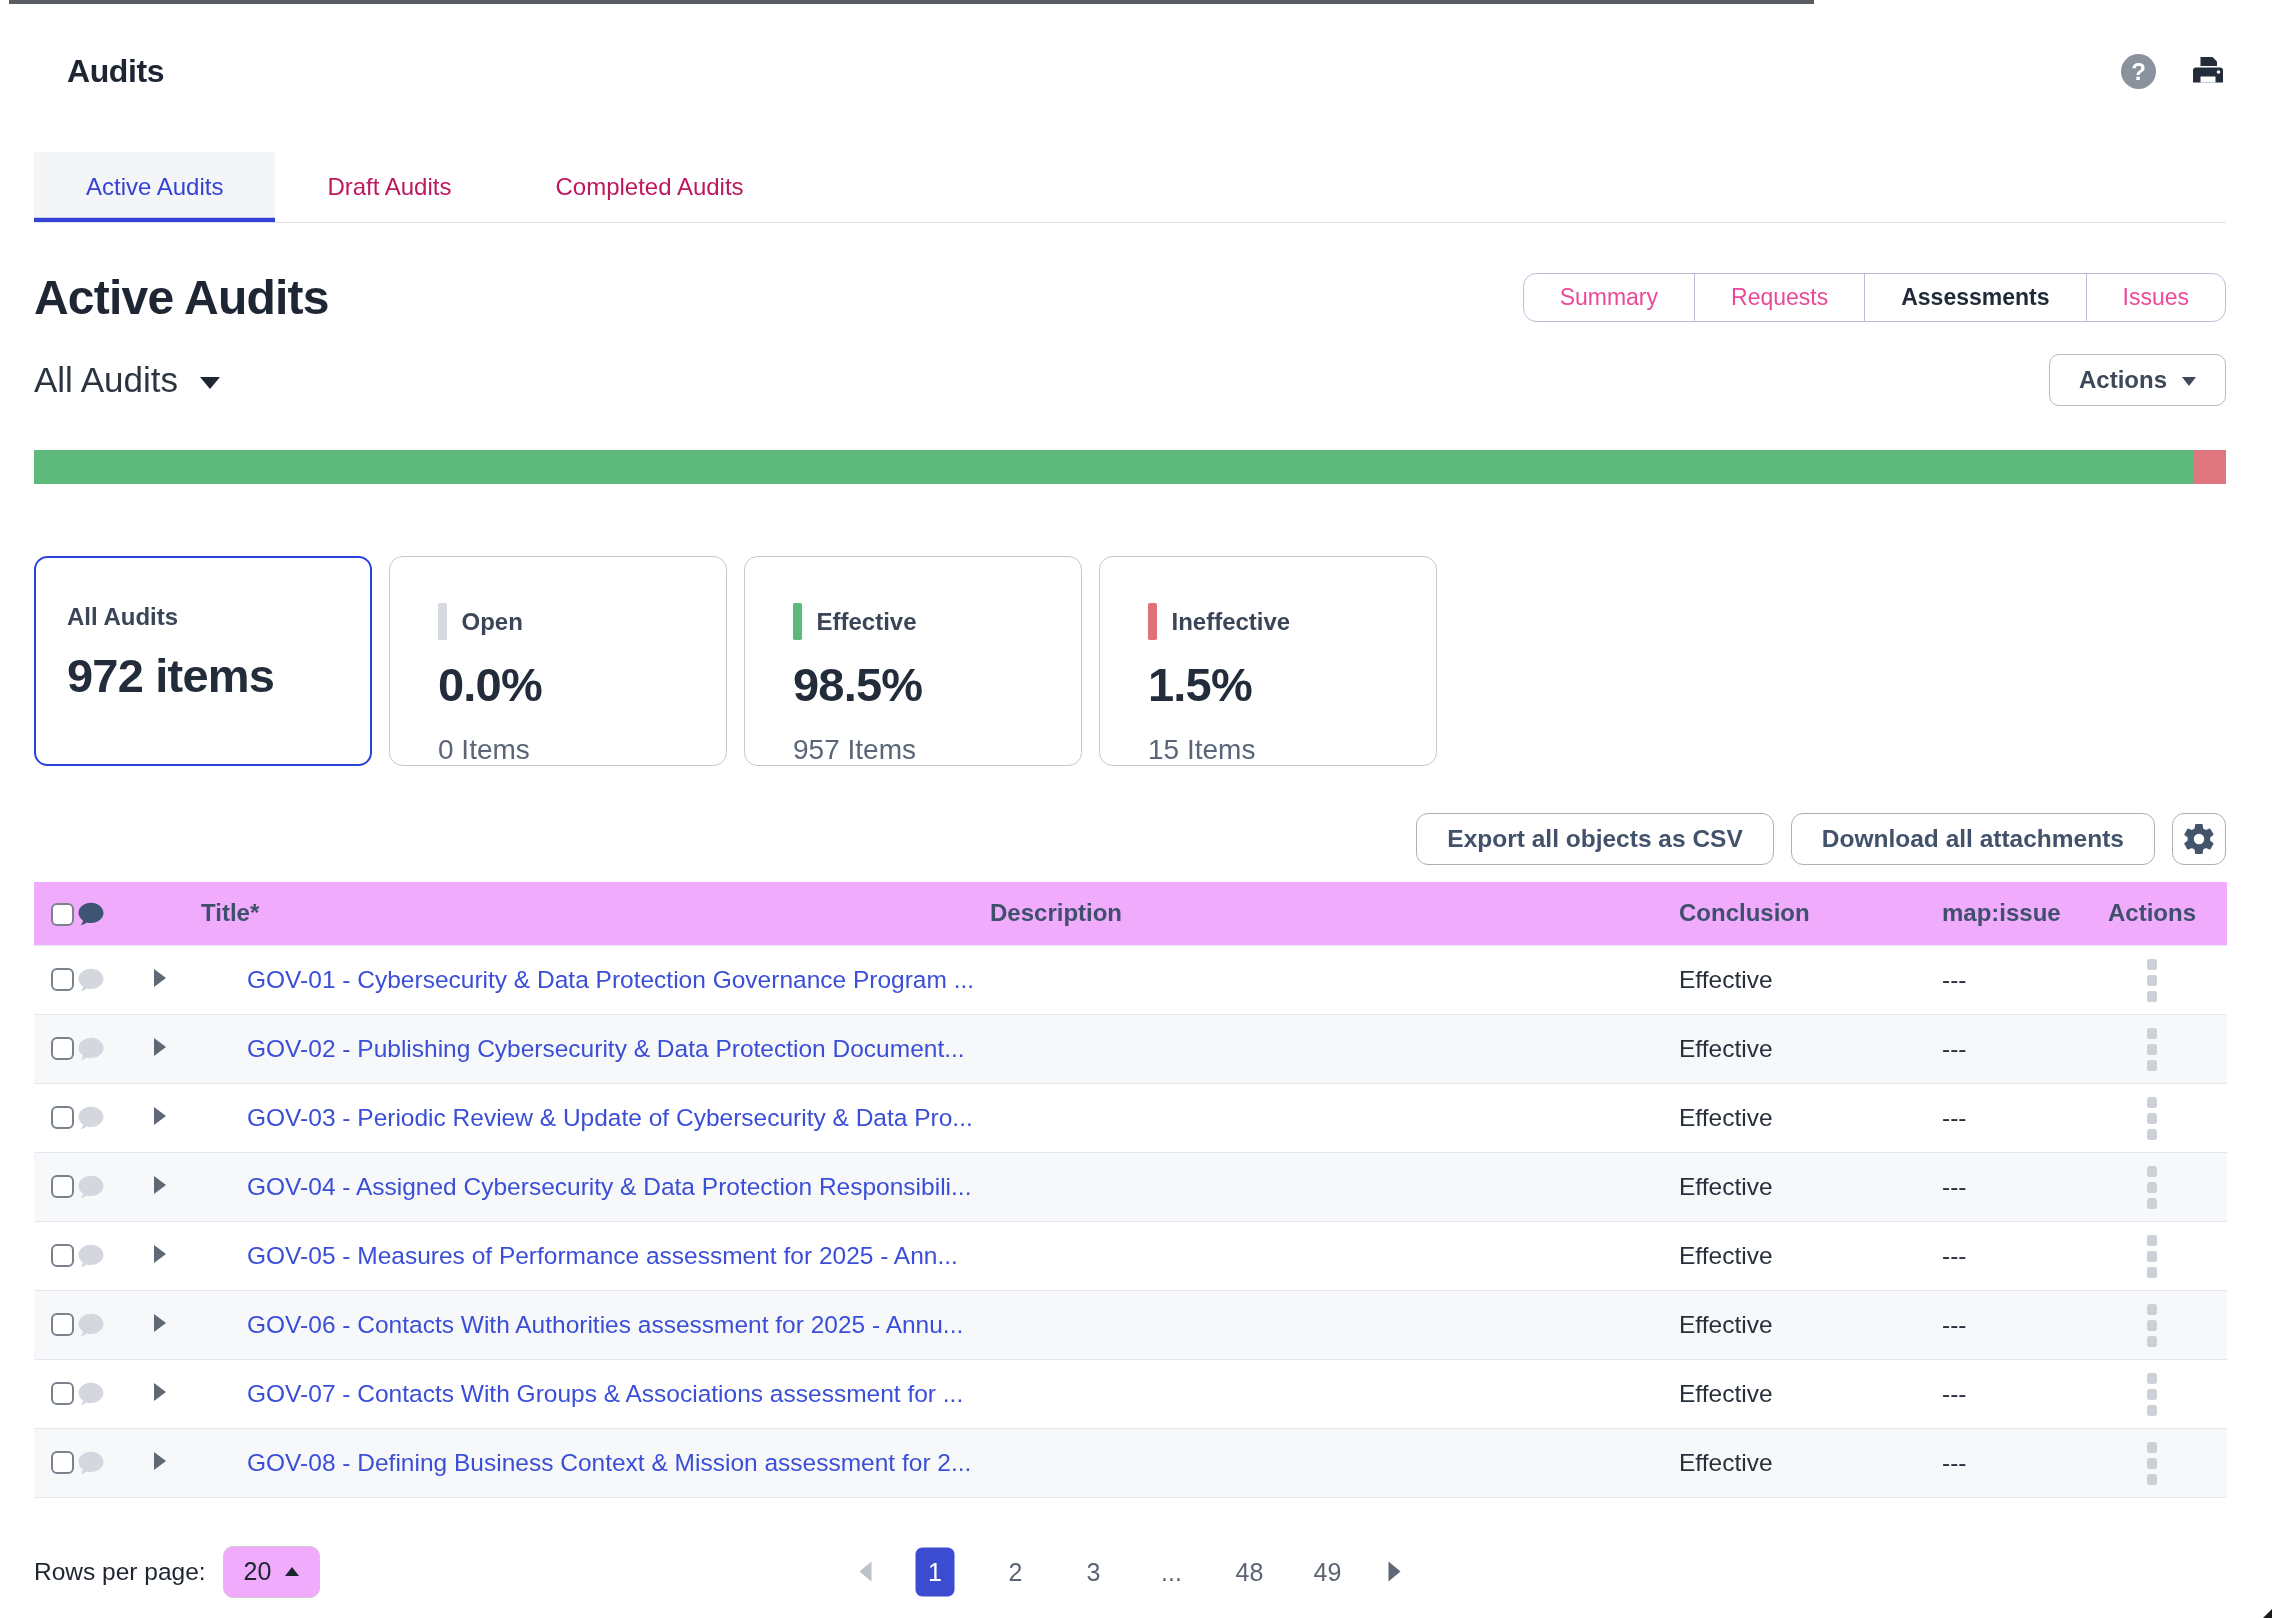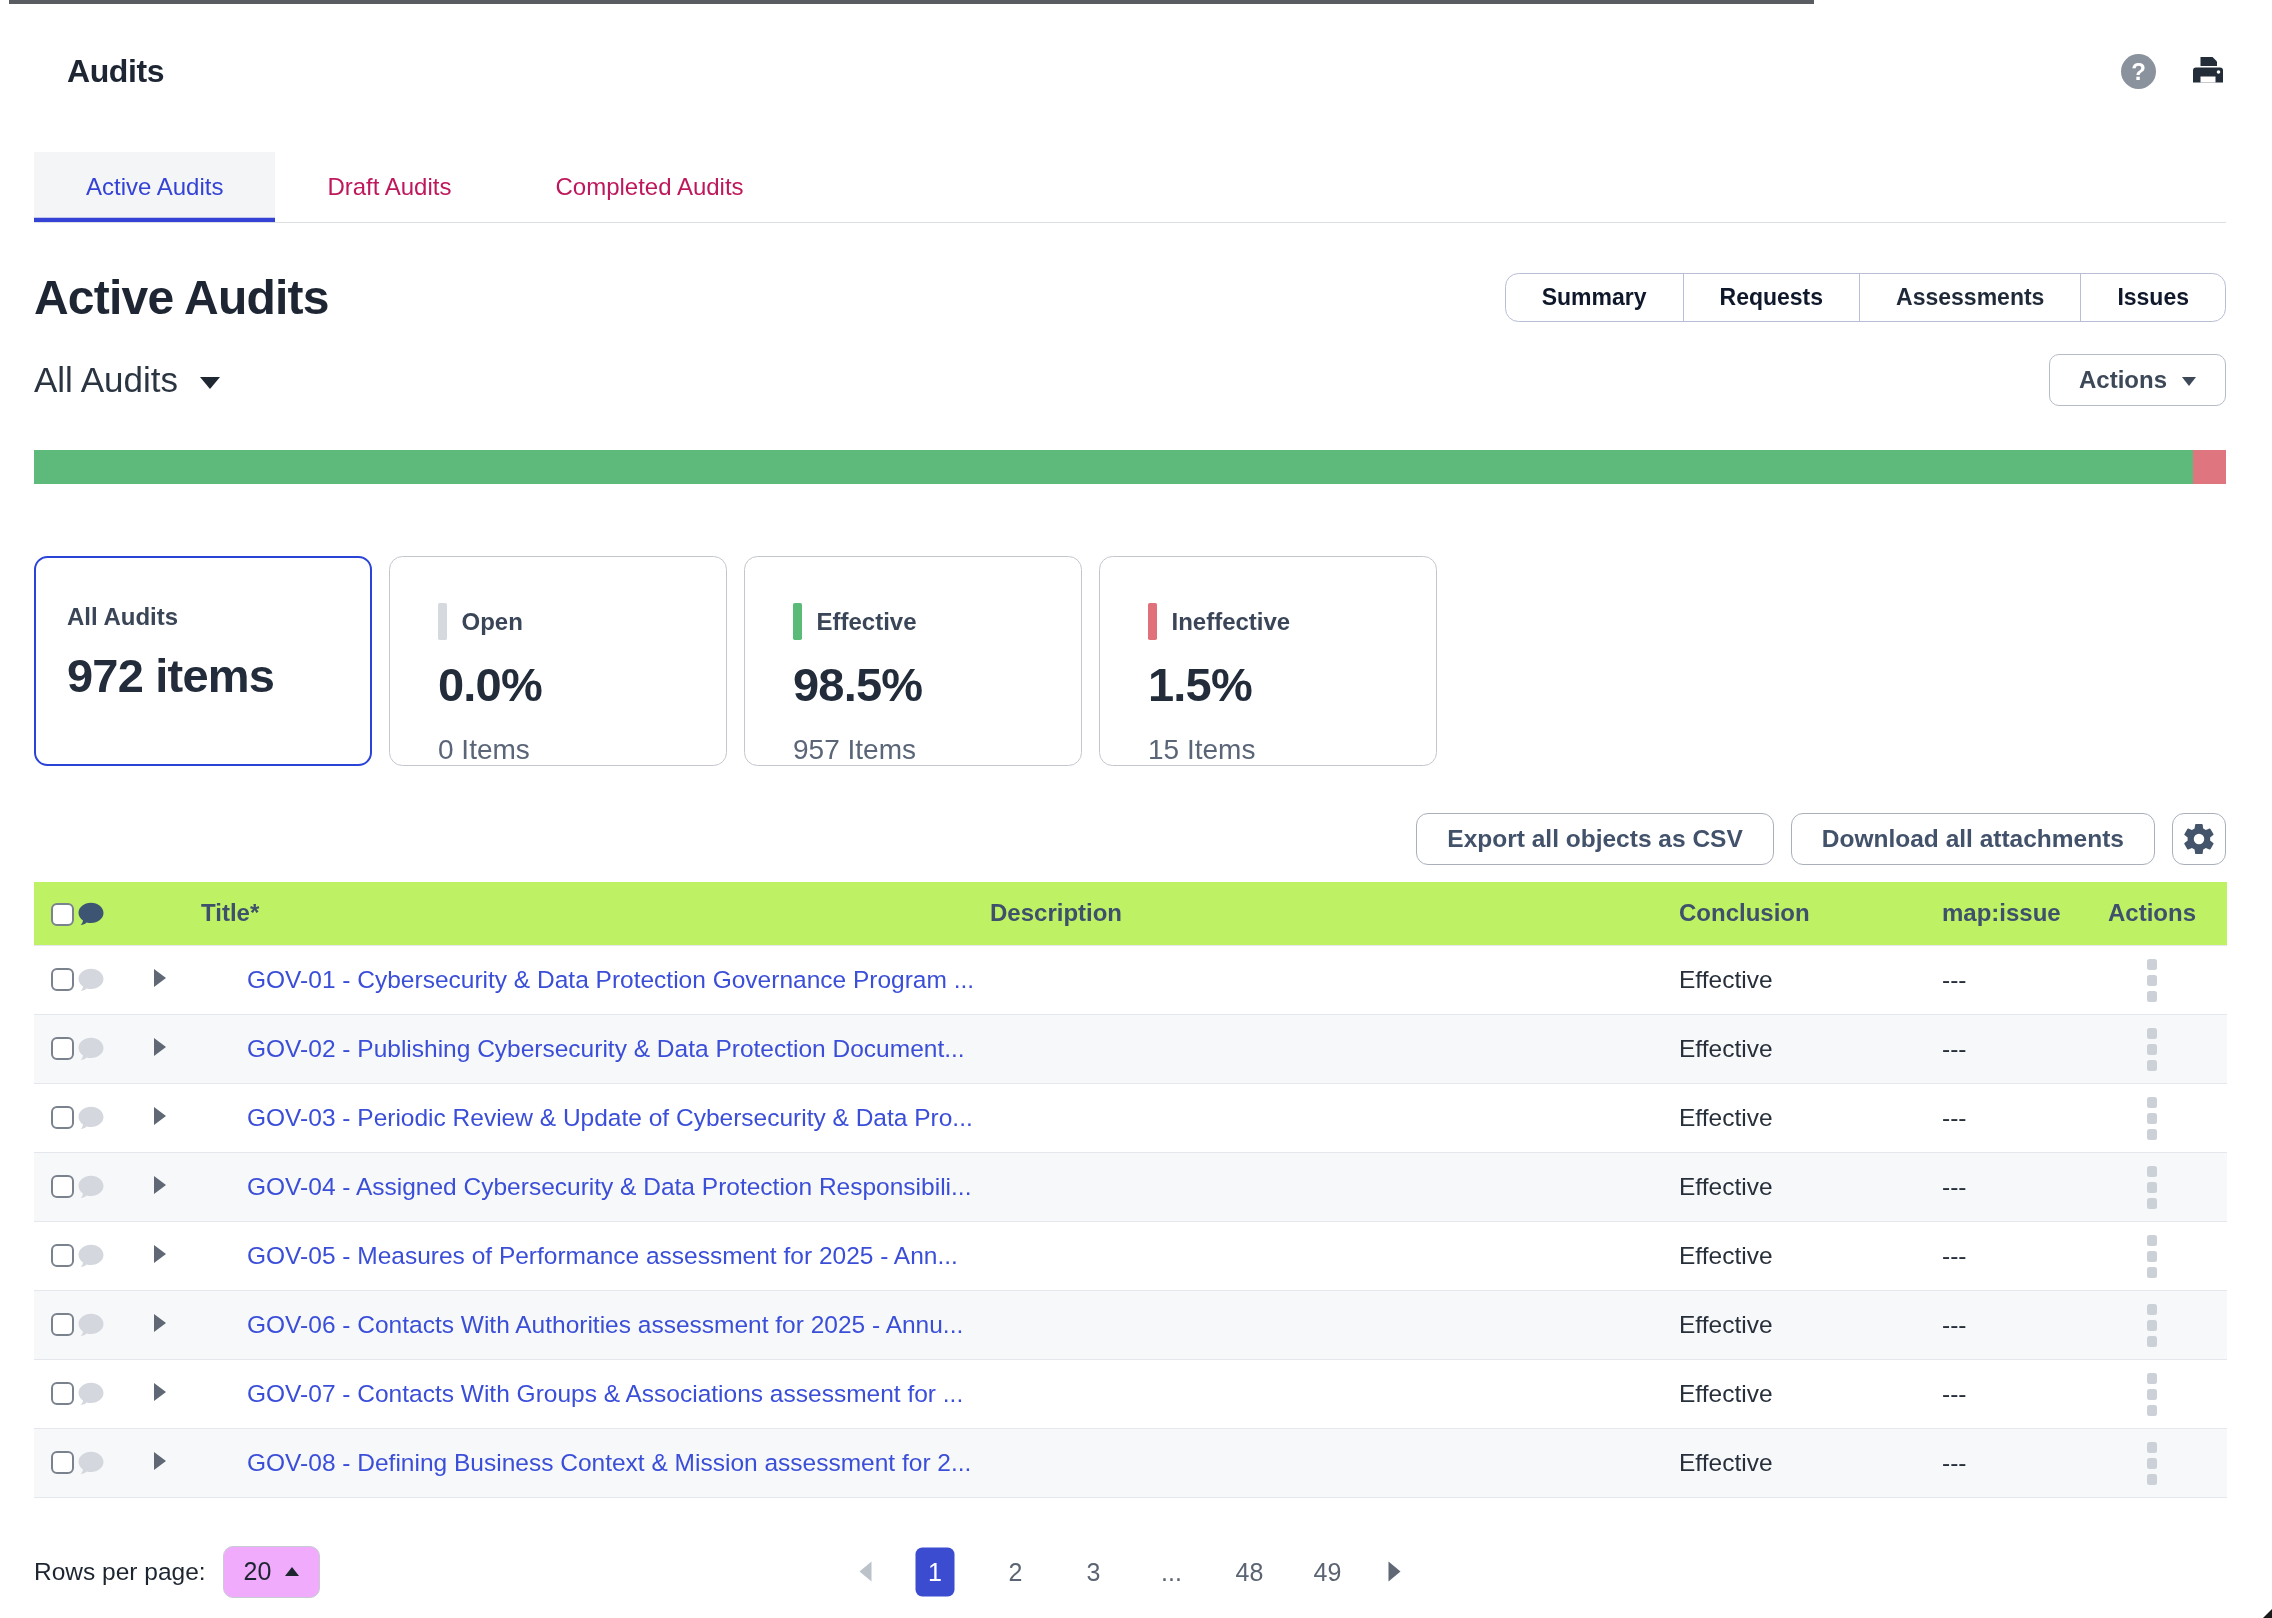--- a/index.html
+++ b/index.html
@@ -16,21 +16,21 @@
 
   
   .tabs { display:flex; margin-top:61px; border-bottom:1.7px solid #dcdfe4; }
   .tab { font-size:24px; color:#be185d; padding:21px 52px; cursor:default; }
   .tab.active { background:#f4f5f7; color:#3443d6; font-weight:500; box-shadow: inset 0 -4.2px 0 #3443d6; }
 
   
   .section-row { display:flex; justify-content:space-between; align-items:flex-start; margin-top:47px; }
   .h1 { font-size:48px; font-weight:bold; color:#1e2633; letter-spacing:-0.8px; }
   .seg-group { display:flex; border:1.7px solid #b9bdd6; border-radius:13.5px; overflow:hidden; height:49px; margin-top:3.4px; }
-  .seg { font-size:23px; color:#0f172a; font-weight:700; display:flex; align-items:center; justify-content:center; padding:0 36px; border-left:1.7px solid #b9bdd6; }
+  .seg { font-size:23px; color:#ec4899; font-weight:400; display:flex; align-items:center; justify-content:center; padding:0 36px; border-left:1.7px solid #b9bdd6; }
   .seg:first-child { border-left:none; }
   .seg.active { color:#1f2937; font-weight:bold; }
 
   
   .filter-row { display:flex; justify-content:space-between; align-items:center; margin-top:29px; }
   .filter-dd { font-size:35px; color:#2b3542; display:flex; align-items:center; gap:22px; }
   .caret-down-lg { width:0; height:0; border-left:10px solid transparent; border-right:10px solid transparent; border-top:12.7px solid #1f2733; margin-top:5px; }
   .actions-btn { border:1.7px solid #b6bcc5; border-radius:10px; height:52px; padding:0 29px; display:flex; align-items:center; gap:15px; font-size:24px; font-weight:600; color:#3d4959; background:#fff; }
   .caret-down-sm { width:0; height:0; border-left:7.6px solid transparent; border-right:7.6px solid transparent; border-top:9.3px solid #3d4959; margin-top:3.4px; }
 
@@ -49,21 +49,21 @@
   .card-items { font-size:28px; color:#5a6577; margin-top:22px; }
 
   
   .toolbar { display:flex; justify-content:flex-end; align-items:center; gap:17px; margin-top:47px; }
   .btn { border:1.7px solid #a9b0ba; border-radius:12px; height:52px; padding:0 30px; font-size:24.5px; font-weight:600; color:#42526b; display:flex; align-items:center; background:#fff; }
   .gear-btn { width:54px; height:52px; border:1.7px solid #a9b0ba; border-radius:12px; display:flex; align-items:center; justify-content:center; background:#fff; }
   .gear-btn svg { width:36px; height:36px; fill:#44546a; }
 
   
   table { width:2192px; border-collapse:collapse; table-layout:fixed; margin-top:17px; }
-  thead tr { background:#bef264; height:63px; }
+  thead tr { background:#f0abfc; height:63px; }
   th { font-size:24px; font-weight:bold; color:#3e506b; text-align:left; }
   tbody tr { height:69px; border-top:0.8px solid #e4e7eb; }
   tbody tr:last-child { border-bottom:0.8px solid #e4e7eb; }
   tbody tr:nth-child(even) { background:#f7f8fa; }
   .checkbox { display:inline-block; width:23px; height:23px; border:2.5px solid #7a828e; border-radius:6px; background:#fff; margin-left:17px; vertical-align:middle; }
   .bubble { width:30px; height:30px; display:inline-block; vertical-align:middle; }
   .bubble.dark path { fill:#3e5473; }
   .bubble.light path { fill:#d4d8de; }
   .tri-right { display:inline-block; width:0; height:0; border-top:9.3px solid transparent; border-bottom:9.3px solid transparent; border-left:12px solid #5f6874; margin-left:18.6px; }
   .c-title a { color:#3a4ed8; font-size:24.5px; text-decoration:none;margin-left:46px; }

